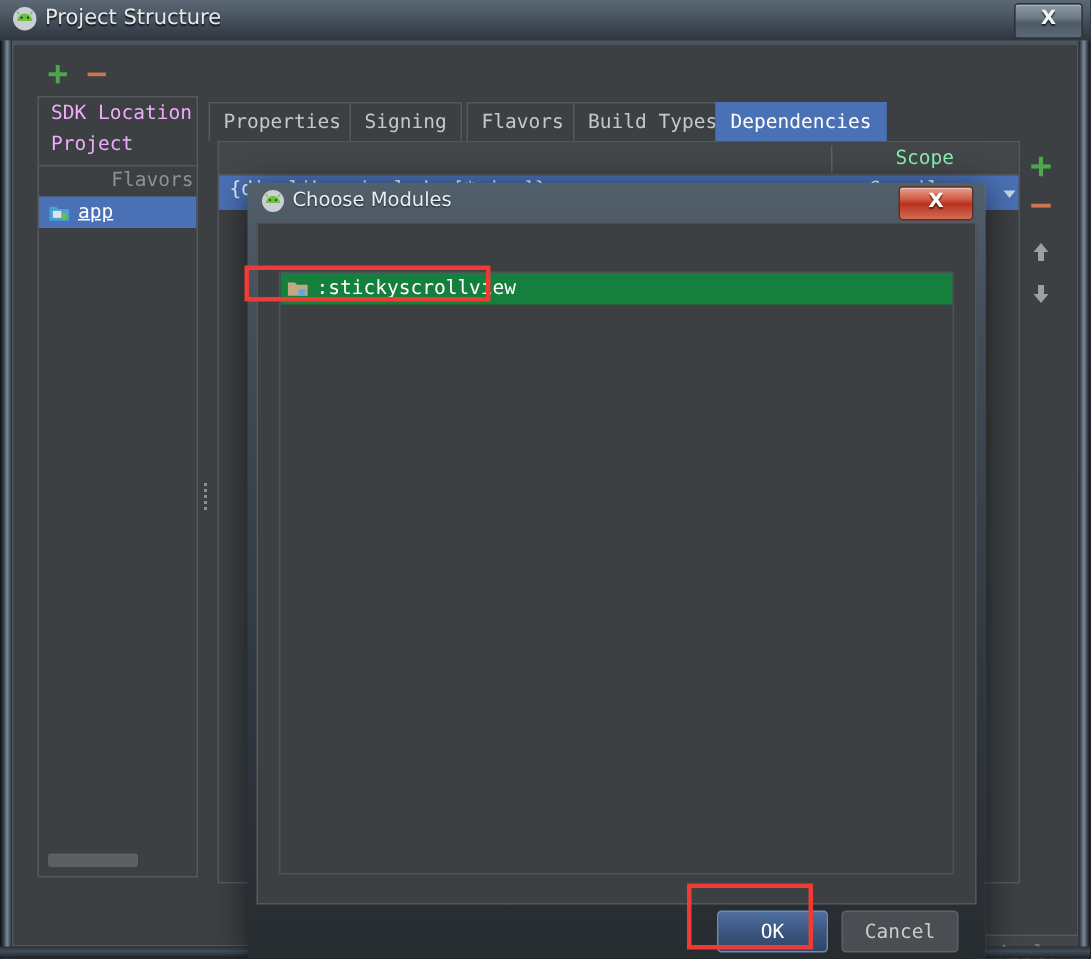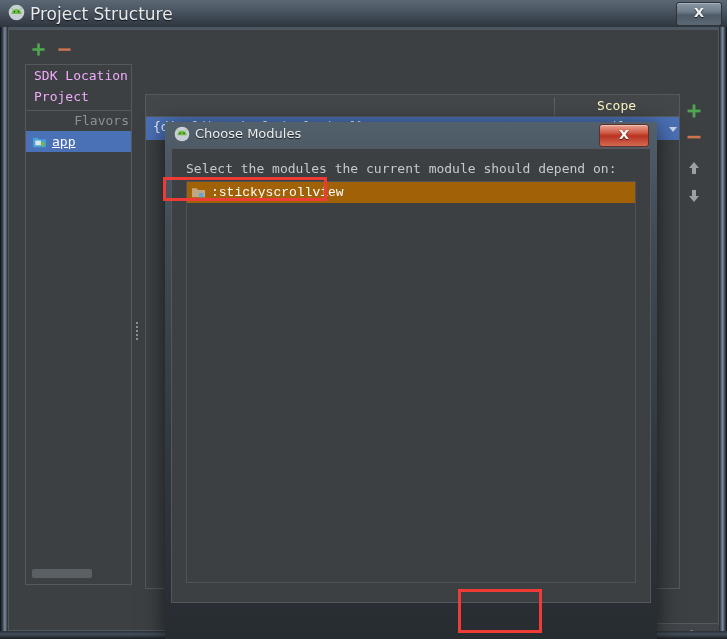--- a/index.html
+++ b/index.html
@@ -18,21 +18,21 @@
     background:linear-gradient(180deg,#4e5a66 0%,#3f4a55 18%,#2b3138 60%,#23272b 100%);
     box-sizing:border-box;
   }
   .win-titlebar{
     position:absolute;left:0;top:0;width:727px;height:27px;
     background:linear-gradient(180deg,#5b6773 0%,#4c5864 35%,#39424c 75%,#2e363e 100%);
   }
   .win-title-text{
     position:absolute;left:30px;top:4px;
     font-family:"DejaVu Sans", sans-serif;
-    font-size:17px;color:#e8eaec;
+    font-size:14px;color:#e8eaec;
     text-shadow:0 1px 1px rgba(0,0,0,.75);
     white-space:nowrap;
   }
   .as-icon{
     position:absolute;left:8px;top:4px;width:17px;height:17px;
   }
   .win-close{
     position:absolute;left:676px;top:2px;width:44px;height:22px;
     background:linear-gradient(180deg,#8b98a5 0%,#6d7b88 40%,#4e5b67 55%,#5c6974 100%);
     border:1px solid #2c3238;border-radius:3px;
@@ -101,21 +101,21 @@
     position:absolute;left:136px;top:64px;width:535px;height:495px;
     border:1px solid #55595d;box-sizing:border-box;background:#3c4043;
   }
   .deps-head{
     position:absolute;left:0;top:0;width:100%;height:22px;
     background:#43474a;border-bottom:1px solid #55595d;box-sizing:border-box;
   }
   .deps-head .col-sep{position:absolute;left:408px;top:2px;width:1px;height:18px;background:#5c6165;}
   .deps-head .scope-h{
     position:absolute;left:408px;top:0;width:125px;height:21px;line-height:21px;
-    text-align:center;color:#fef9c3;font-size:13px;
+    text-align:center;color:#86efac;font-size:13px;
   }
   .deps-row{
     position:absolute;left:0;top:22px;width:100%;height:23px;
     background:#4a70b5;color:#e9eef7;cursor:pointer;
   }
   .deps-row .cell-name{position:absolute;left:7px;top:2px;font-size:13px;white-space:nowrap;}
   .deps-row .cell-scope{position:absolute;left:408px;top:2px;width:105px;text-align:center;font-size:13px;}
   .deps-row .chev{
     position:absolute;left:523px;top:10px;width:0;height:0;
     border-left:4px solid transparent;border-right:4px solid transparent;
@@ -163,22 +163,22 @@
   }
   .dlg-prompt{
     position:absolute;left:14px;top:12px;color:#c5c9cc;font-size:13px;white-space:nowrap;
   }
   .mod-list{
     position:absolute;left:14px;top:32px;width:450px;height:402px;
     background:#3c4043;border:1px solid #4f5357;box-sizing:border-box;overflow:hidden;
   }
   .mod-item{
     position:relative;height:21px;line-height:21px;
-    background:#a16207;color:#ffffff;padding-left:24px;font-size:13px;
-    white-space:nowrap;cursor:pointer;font-family:Liberation Mono, monospace;
+    background:#15803d;color:#ffffff;padding-left:24px;font-size:13px;
+    white-space:nowrap;cursor:pointer;
   }
   .mod-item .mod-ico{position:absolute;left:4px;top:3px;width:15px;height:15px;}
 
   .dlg-footer{position:absolute;left:0;top:481px;width:492px;height:36px;}
   .btn{
     position:absolute;top:0;height:28px;line-height:27px;text-align:center;
     border-radius:3px;font-size:13px;box-sizing:border-box;cursor:pointer;
   }
   .btn-ok{
     left:313px;top:4px;width:74px;
@@ -254,20 +254,27 @@
       </div>
 
       <div class="side-splitter">
         <i></i>
           <i></i>
           <i></i>
           <i></i>
           <i></i>
       </div>
 
+      <div class="tabbar">
+        <div class="tab" style="left:0;">Properties</div>
+        <div class="tab" style="left:94px;">Signing</div>
+        <div class="tab" style="left:172px;">Flavors</div>
+        <div class="tab" style="left:243px;">Build Types</div>
+        <div class="tab active" style="left:338px;">Dependencies</div>
+      </div>
 
       <div class="deps-panel">
         <div class="deps-head">
           <div class="col-sep"></div>
           <div class="scope-h">Scope</div>
         </div>
         <div class="deps-row">
           <div class="cell-name">{dir=libs, include=[*.jar]}</div>
           <div class="cell-scope">Compile</div>
           <div class="chev"></div>
@@ -317,33 +324,34 @@
         <circle cx="15" cy="11" r="1.1" fill="#2b3238"></circle>
         <path d="M6.5 7.5L5 5.6M17.5 7.5L19 5.6" stroke="#6fbf3e" stroke-width="1.2" stroke-linecap="round"></path>
       </svg>
       <div class="dlg-title">Choose Modules</div>
       <div class="dlg-close">
         <span>X</span>
       </div>
     </div>
 
     <div class="dlg-body">
-      <div class="dlg-prompt">Select the modules the current module should depend on:</div>
       <div class="mod-list">
         <div class="mod-item">
           <svg class="mod-ico" viewBox="0 0 16 16">
             <path d="M1 3.5h5l1.4 1.7H15V13H1z" fill="#c2a882"></path>
             <rect x="8.6" y="8.4" width="4.6" height="4.6" fill="#5fa8dd"></rect>
           </svg>
           <span>:stickyscrollview</span>
         </div>
       </div>
     </div>
 
     <div class="dlg-footer">
+      <div class="btn btn-ok">OK</div>
+      <div class="btn btn-cancel">Cancel</div>
     </div>
 
   </div>
 
   <div class="redbox" style="left:163px;top:177px;width:164px;height:24px;"></div>
   <div class="redbox" style="left:458px;top:589px;width:84px;height:44px;"></div>
 
 </div>
 
 </body></html>

